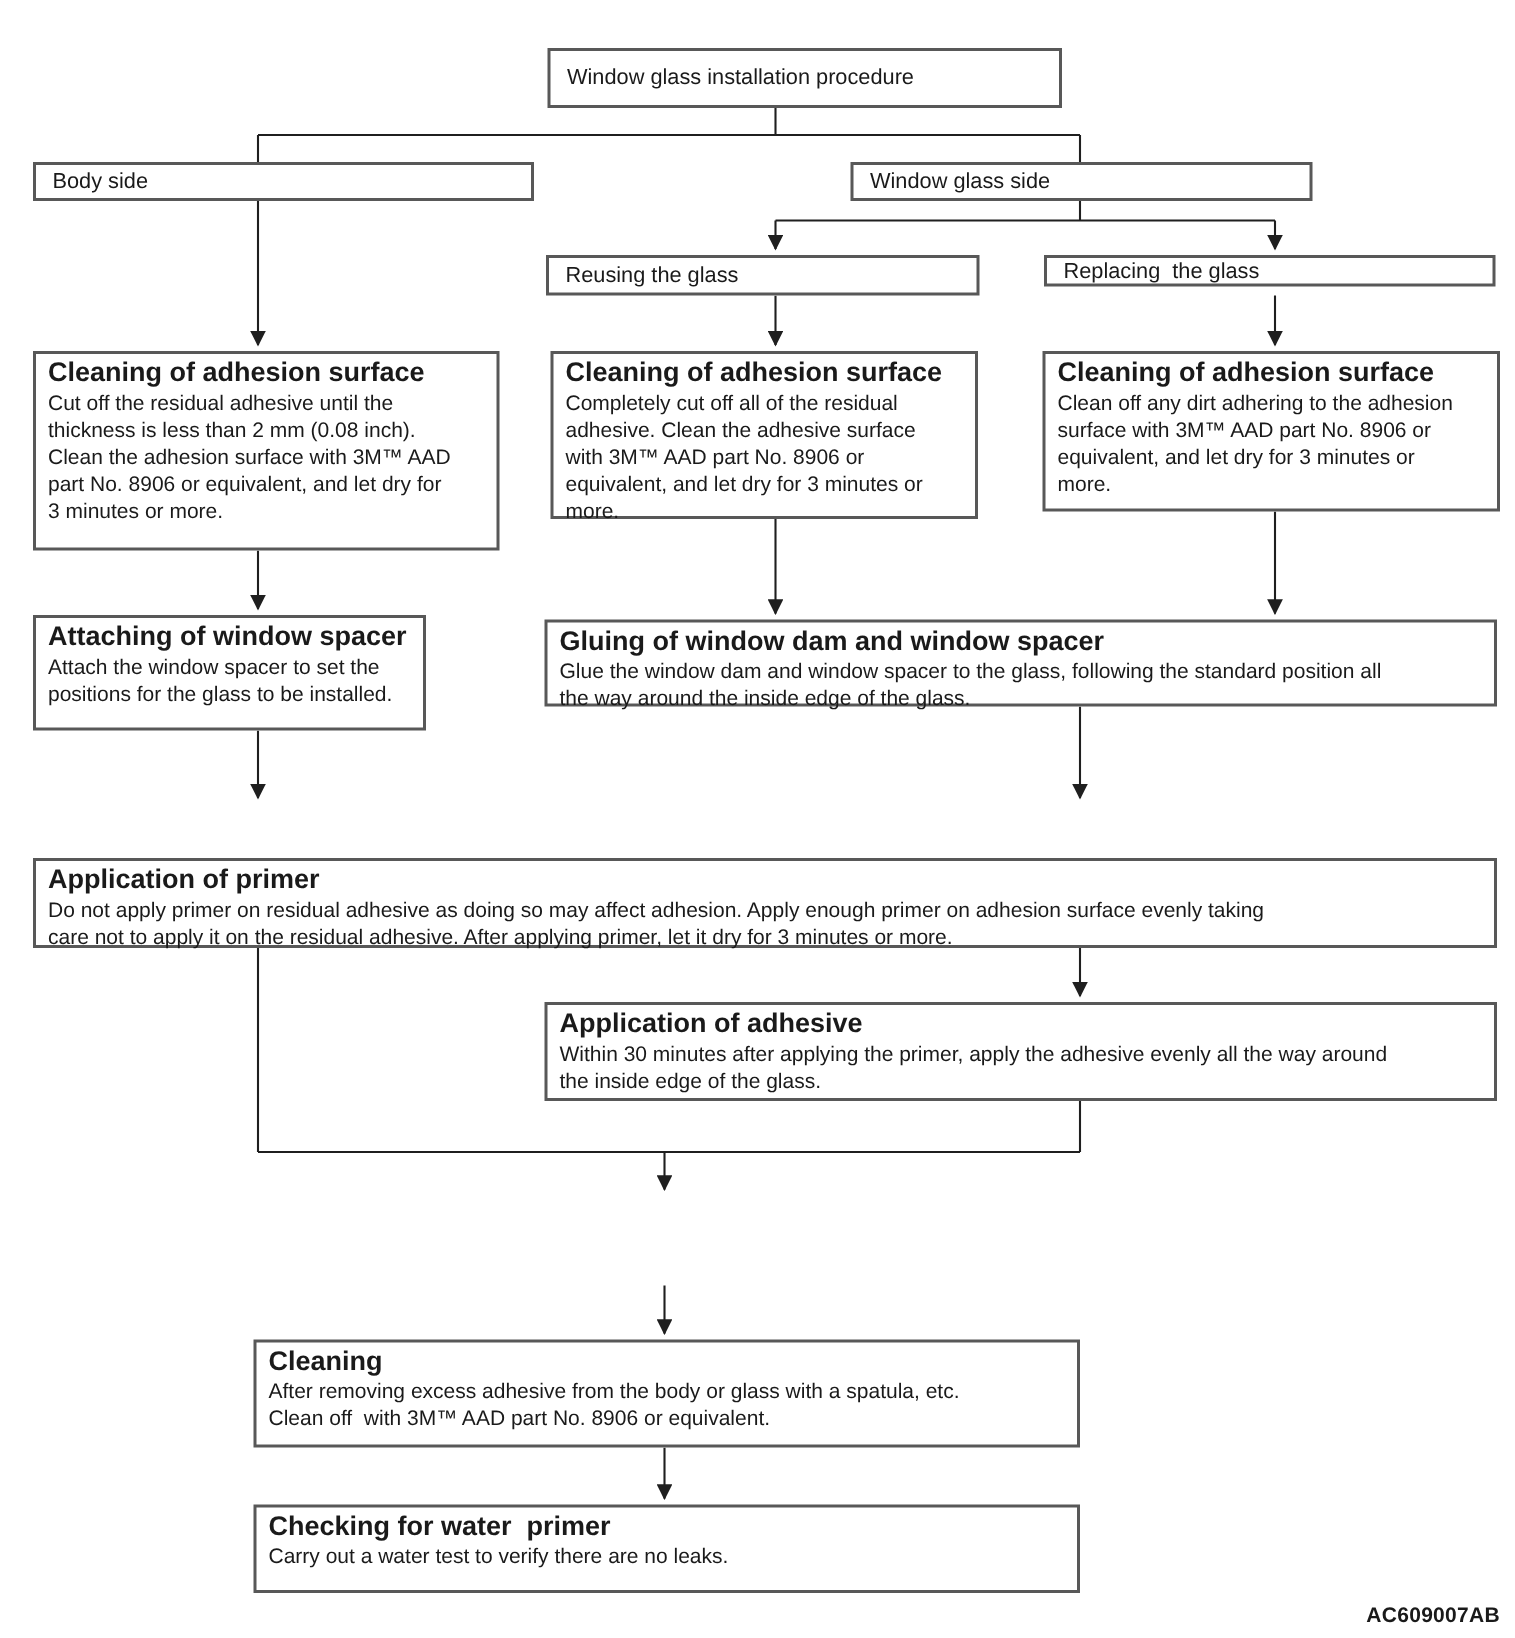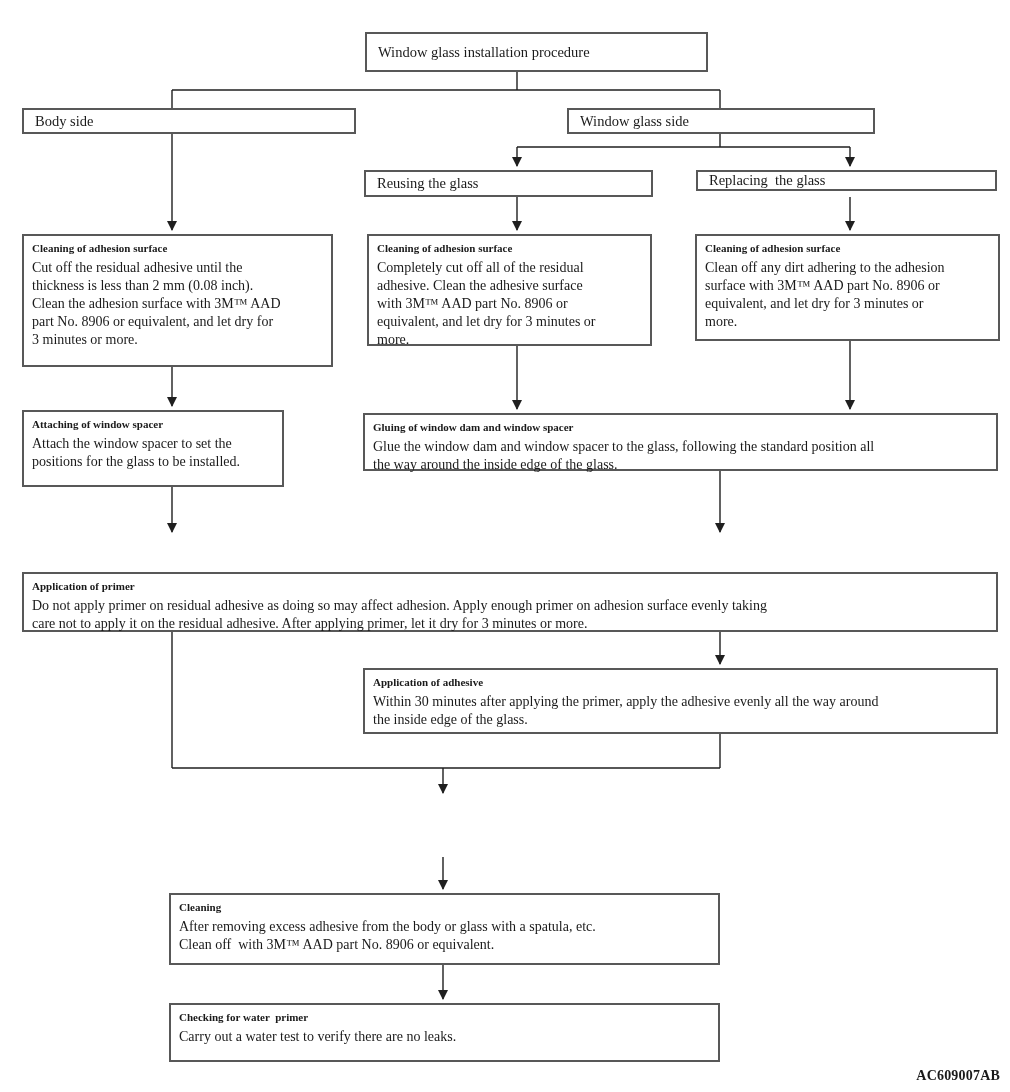--- a/index.html
+++ b/index.html
@@ -1,21 +1,21 @@
 <!DOCTYPE html>
 <html><head>
 <meta charset="utf-8">
 <style>
   html, body { margin: 0; padding: 0; background: #ffffff; }
   #canvas {
     position: relative;
     width: 1010px;
     height: 1092px;
     background: #ffffff;
-    font-family: Liberation Serif, serif;
+    font-family: Liberation Sans, sans-serif;
     color: #1a1a1a;
     overflow: hidden;
   }
   #connectors {
     position: absolute;
     left: 0; top: 0;
     width: 1010px; height: 1092px;
     pointer-events: none;
   }
   .node {
@@ -27,21 +27,21 @@
   .label-node {
     display: flex;
     align-items: center;
     padding-left: 11px;
     font-size: 14.5px;
     white-space: pre-wrap;
   }
   .text-node { padding: 3px 8px 0 8px; }
   .node-title {
     font-weight: bold;
-    font-size: 11px;
+    font-size: 18px;
     line-height: 18px;
     white-space: pre-wrap;
   }
   .node-body {
     font-size: 14px;
     line-height: 18px;
     margin-top: 2px;
     white-space: pre-wrap;
   }
   .figure-code {

